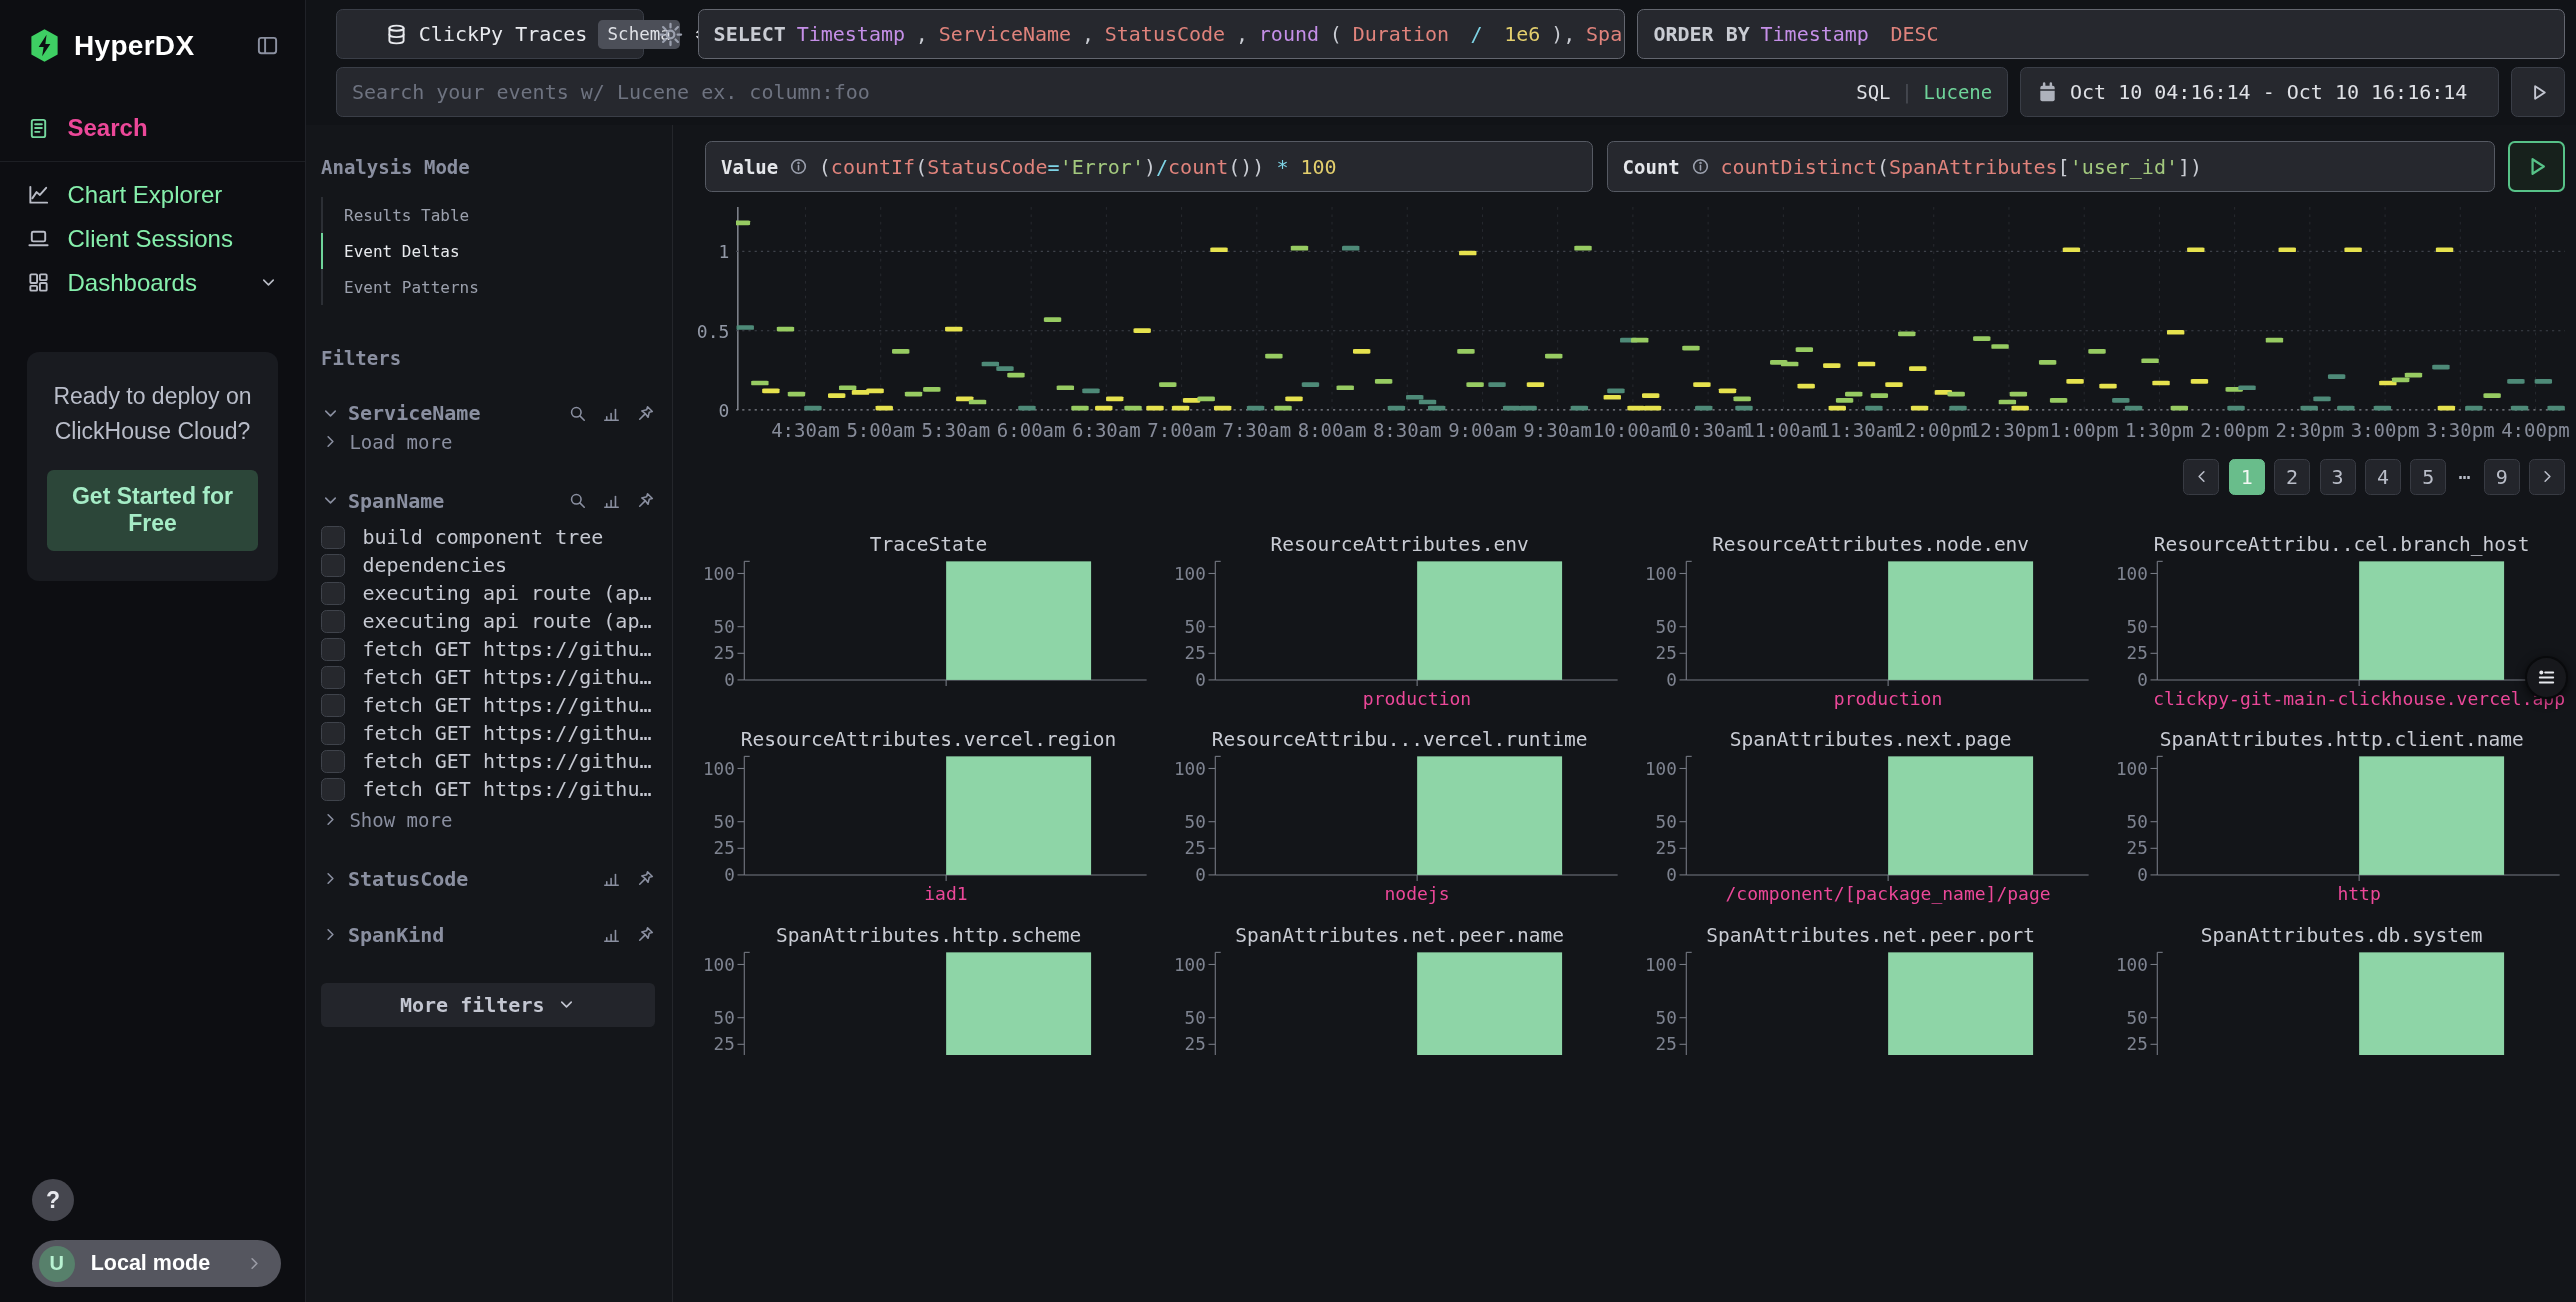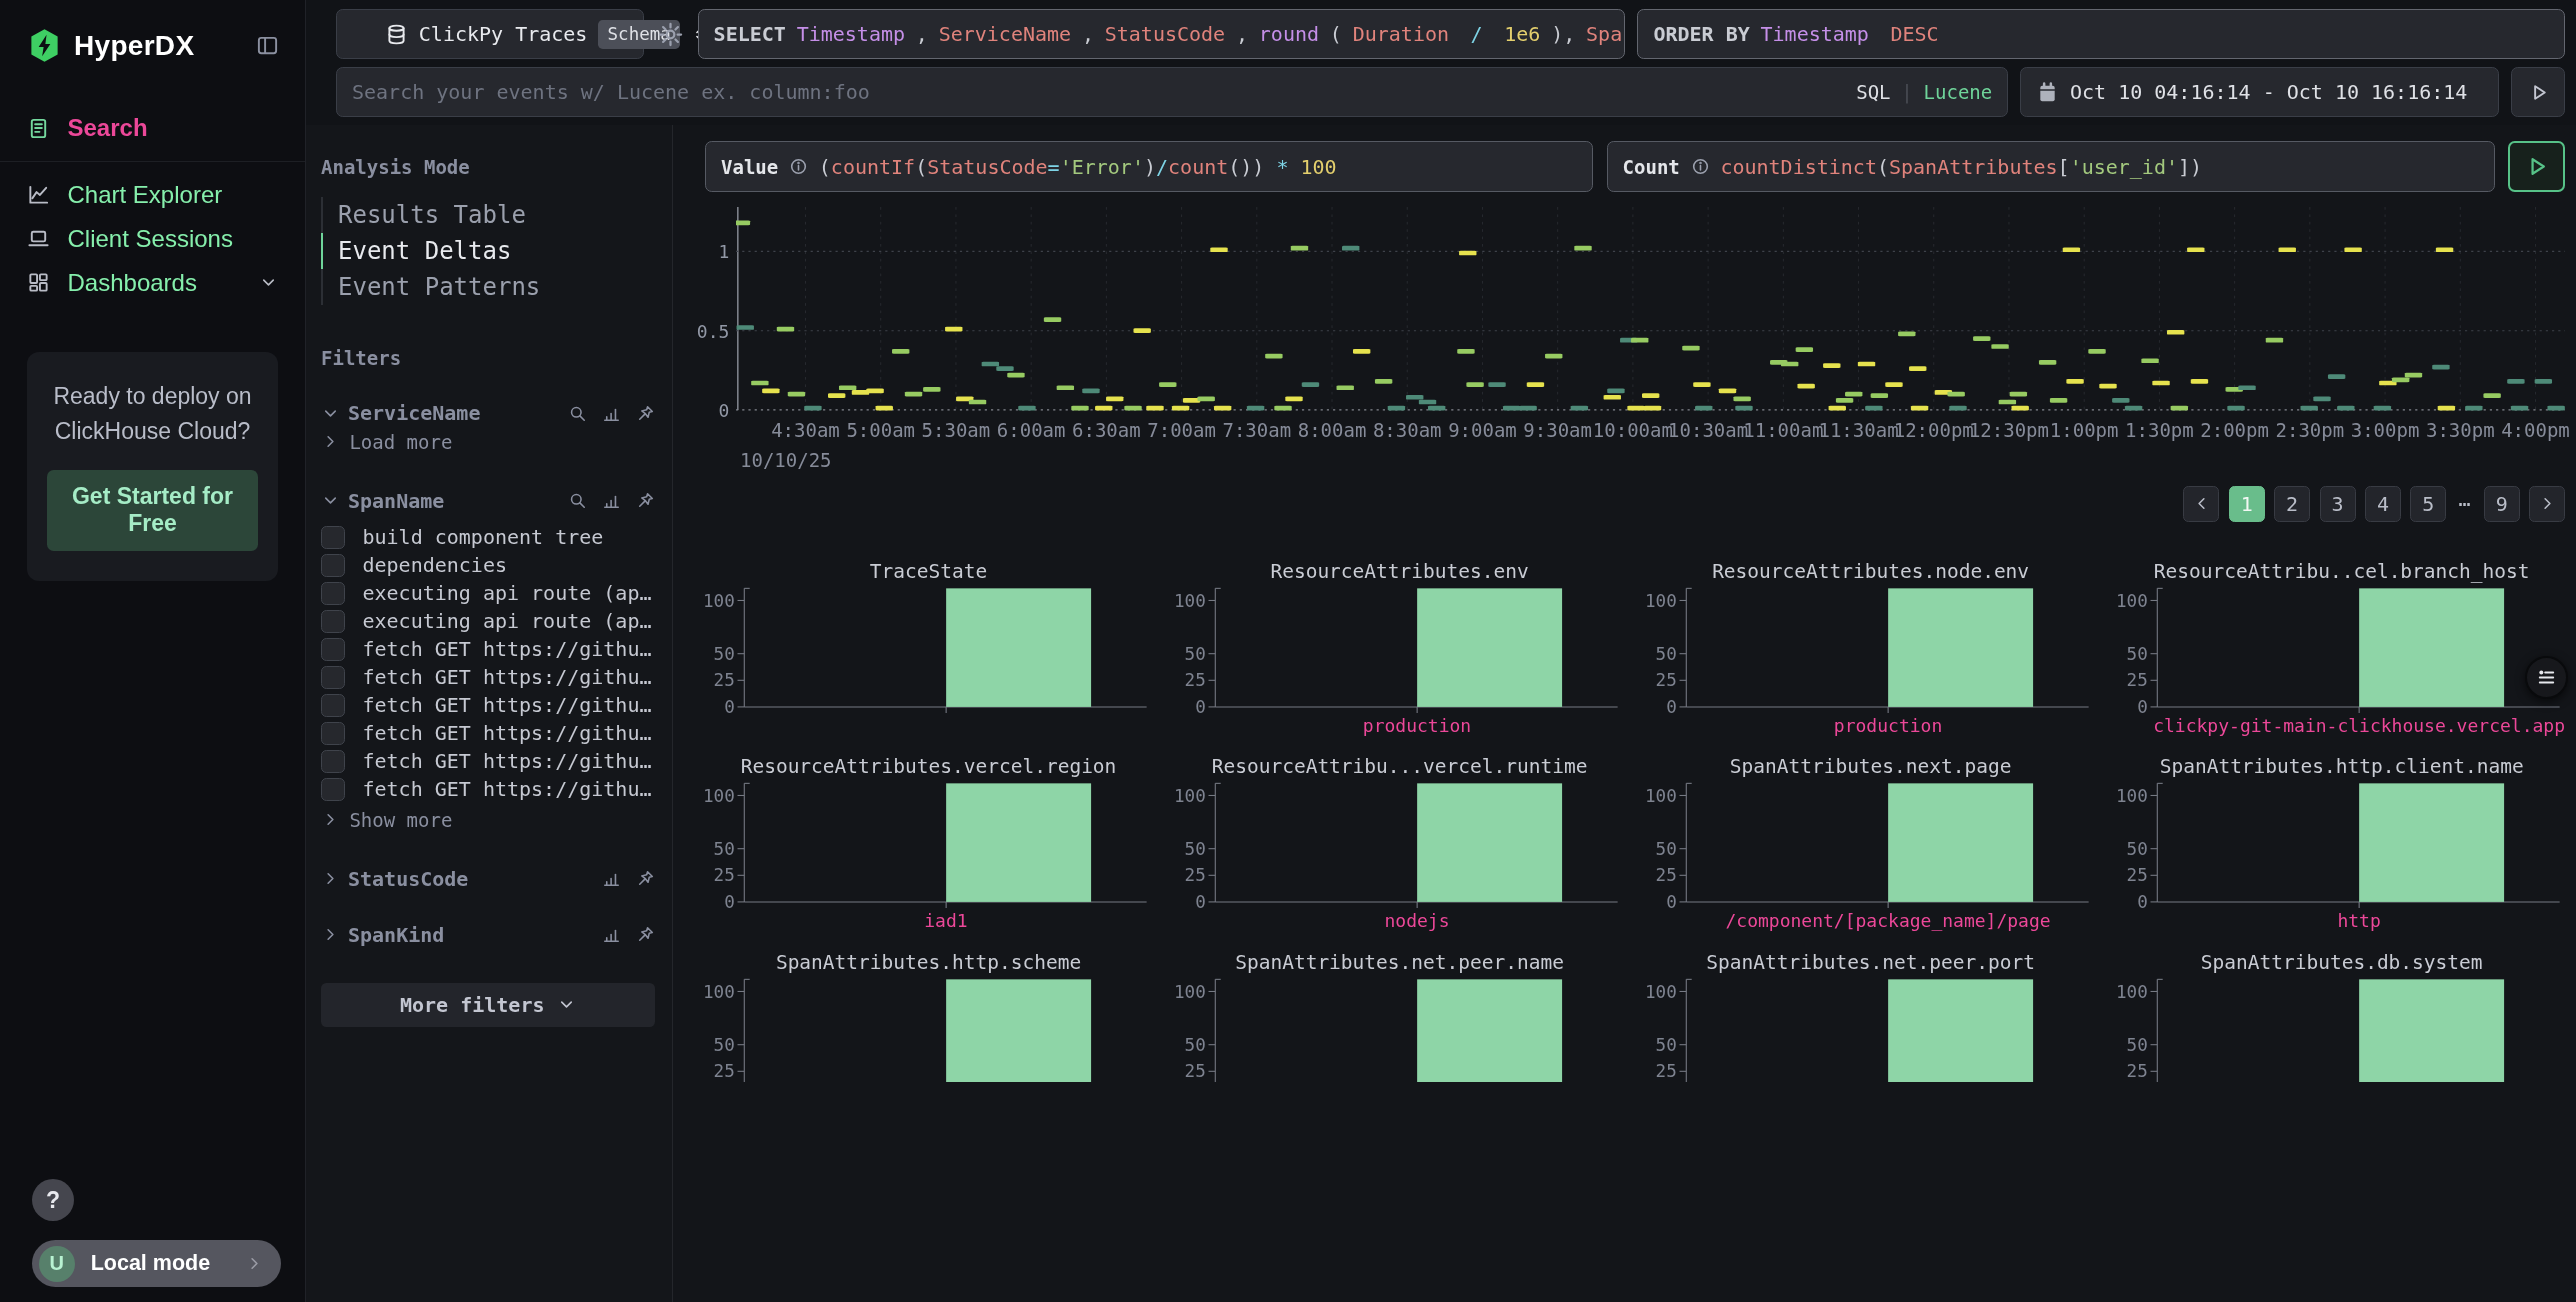--- a/index.html
+++ b/index.html
@@ -74,21 +74,21 @@
   .tk-yellow { color:#e3cf6d; }
 
   
   .body-row { flex:1; display:flex; min-height:0; }
 
   
   .f-panel { width:367px; min-width:367px; background:#14161a; border-right:1.3px solid #24262b; padding:31px 17.5px 0 15px;
              overflow:hidden; }
   .panel-title { color:#8a8fa0; font-weight:bold; font-size:19px; }
   .am-list { margin-top:19px; border-left:2px solid #2c2f35; }
-  .am-item { height:36px; display:flex; align-items:center; padding-left:15px; color:#9ba0ad; font-size:24px;
+  .am-item { height:36px; display:flex; align-items:center; padding-left:21px; color:#9ba0ad; font-size:16px;
              margin-left:-2px; border-left:2px solid transparent; cursor:pointer; }
   .am-item.active { color:#e8eaee; border-left-color:#6fd49a;text-align:center; }
   .f-title { margin-top:42px; }
   .f-section-hd { margin-top:32px; display:flex; align-items:center; gap:8px; color:#8a8fa0; cursor:pointer; }
   .f-section-hd .name { font-weight:bold; font-size:20px; }
   .f-section-hd .acts { margin-left:auto; display:flex; gap:15px; align-items:center; }
   .f-section-hd .ic { color:#8a8fa0; }
   .f-options { margin-top:10.8px; }
   .f-opt { display:flex; align-items:center; gap:17.5px; height:28px; cursor:pointer; }
   .cb { width:24px; height:23px; border-radius:5.4px; background:#26282d; border:1.3px solid #3f434b; flex:0 0 auto; }
@@ -730,21 +730,20 @@
                 <span style="left:65.48%">12:00pm</span>
                 <span style="left:69.592%">12:30pm</span>
                 <span style="left:73.704%">1:00pm</span>
                 <span style="left:77.816%">1:30pm</span>
                 <span style="left:81.928%">2:00pm</span>
                 <span style="left:86.04%">2:30pm</span>
                 <span style="left:90.152%">3:00pm</span>
                 <span style="left:94.264%">3:30pm</span>
                 <span style="left:98.376%">4:00pm</span>
               </div>
-            <div class="bc-date">10/10/25</div>
           </div>
         </div>
 
         <div class="pagination" id="pagination">
             <div class="pg-btn">
               <span class="ic sm">
                 <svg viewBox="0 0 24 24">
                   <polyline points="15,6 9,12 15,18"></polyline>
                 </svg>
               </span>

